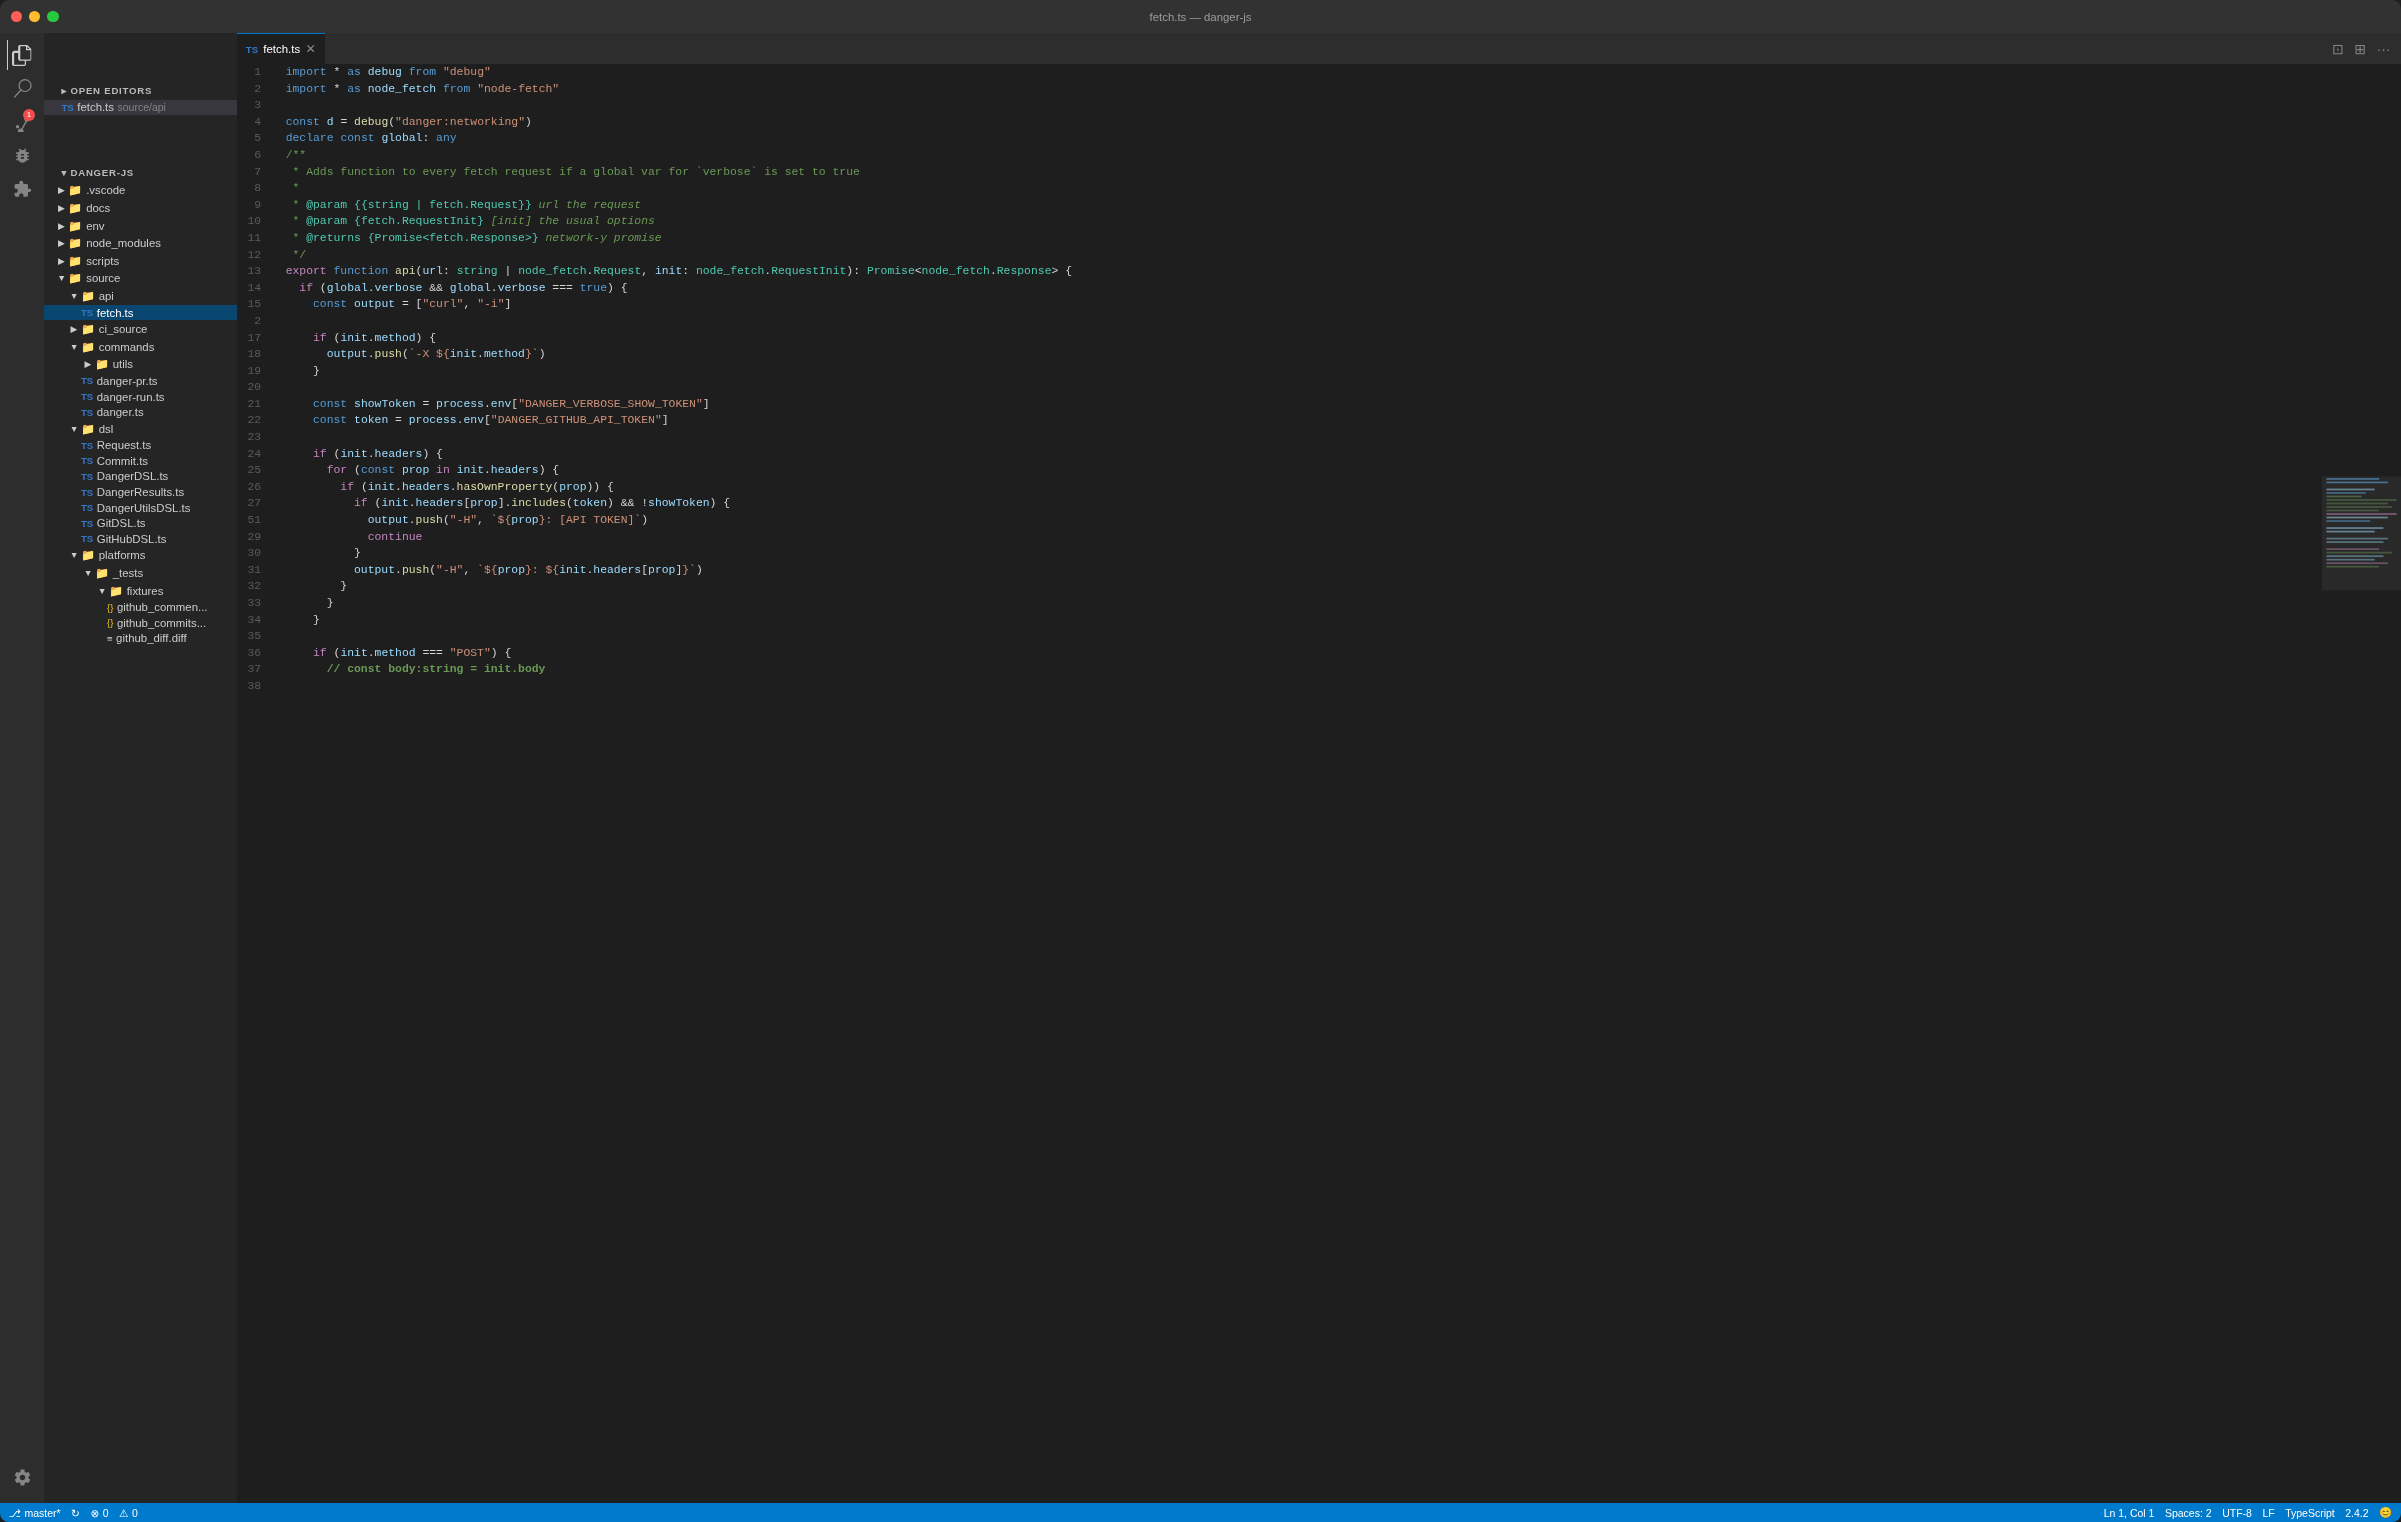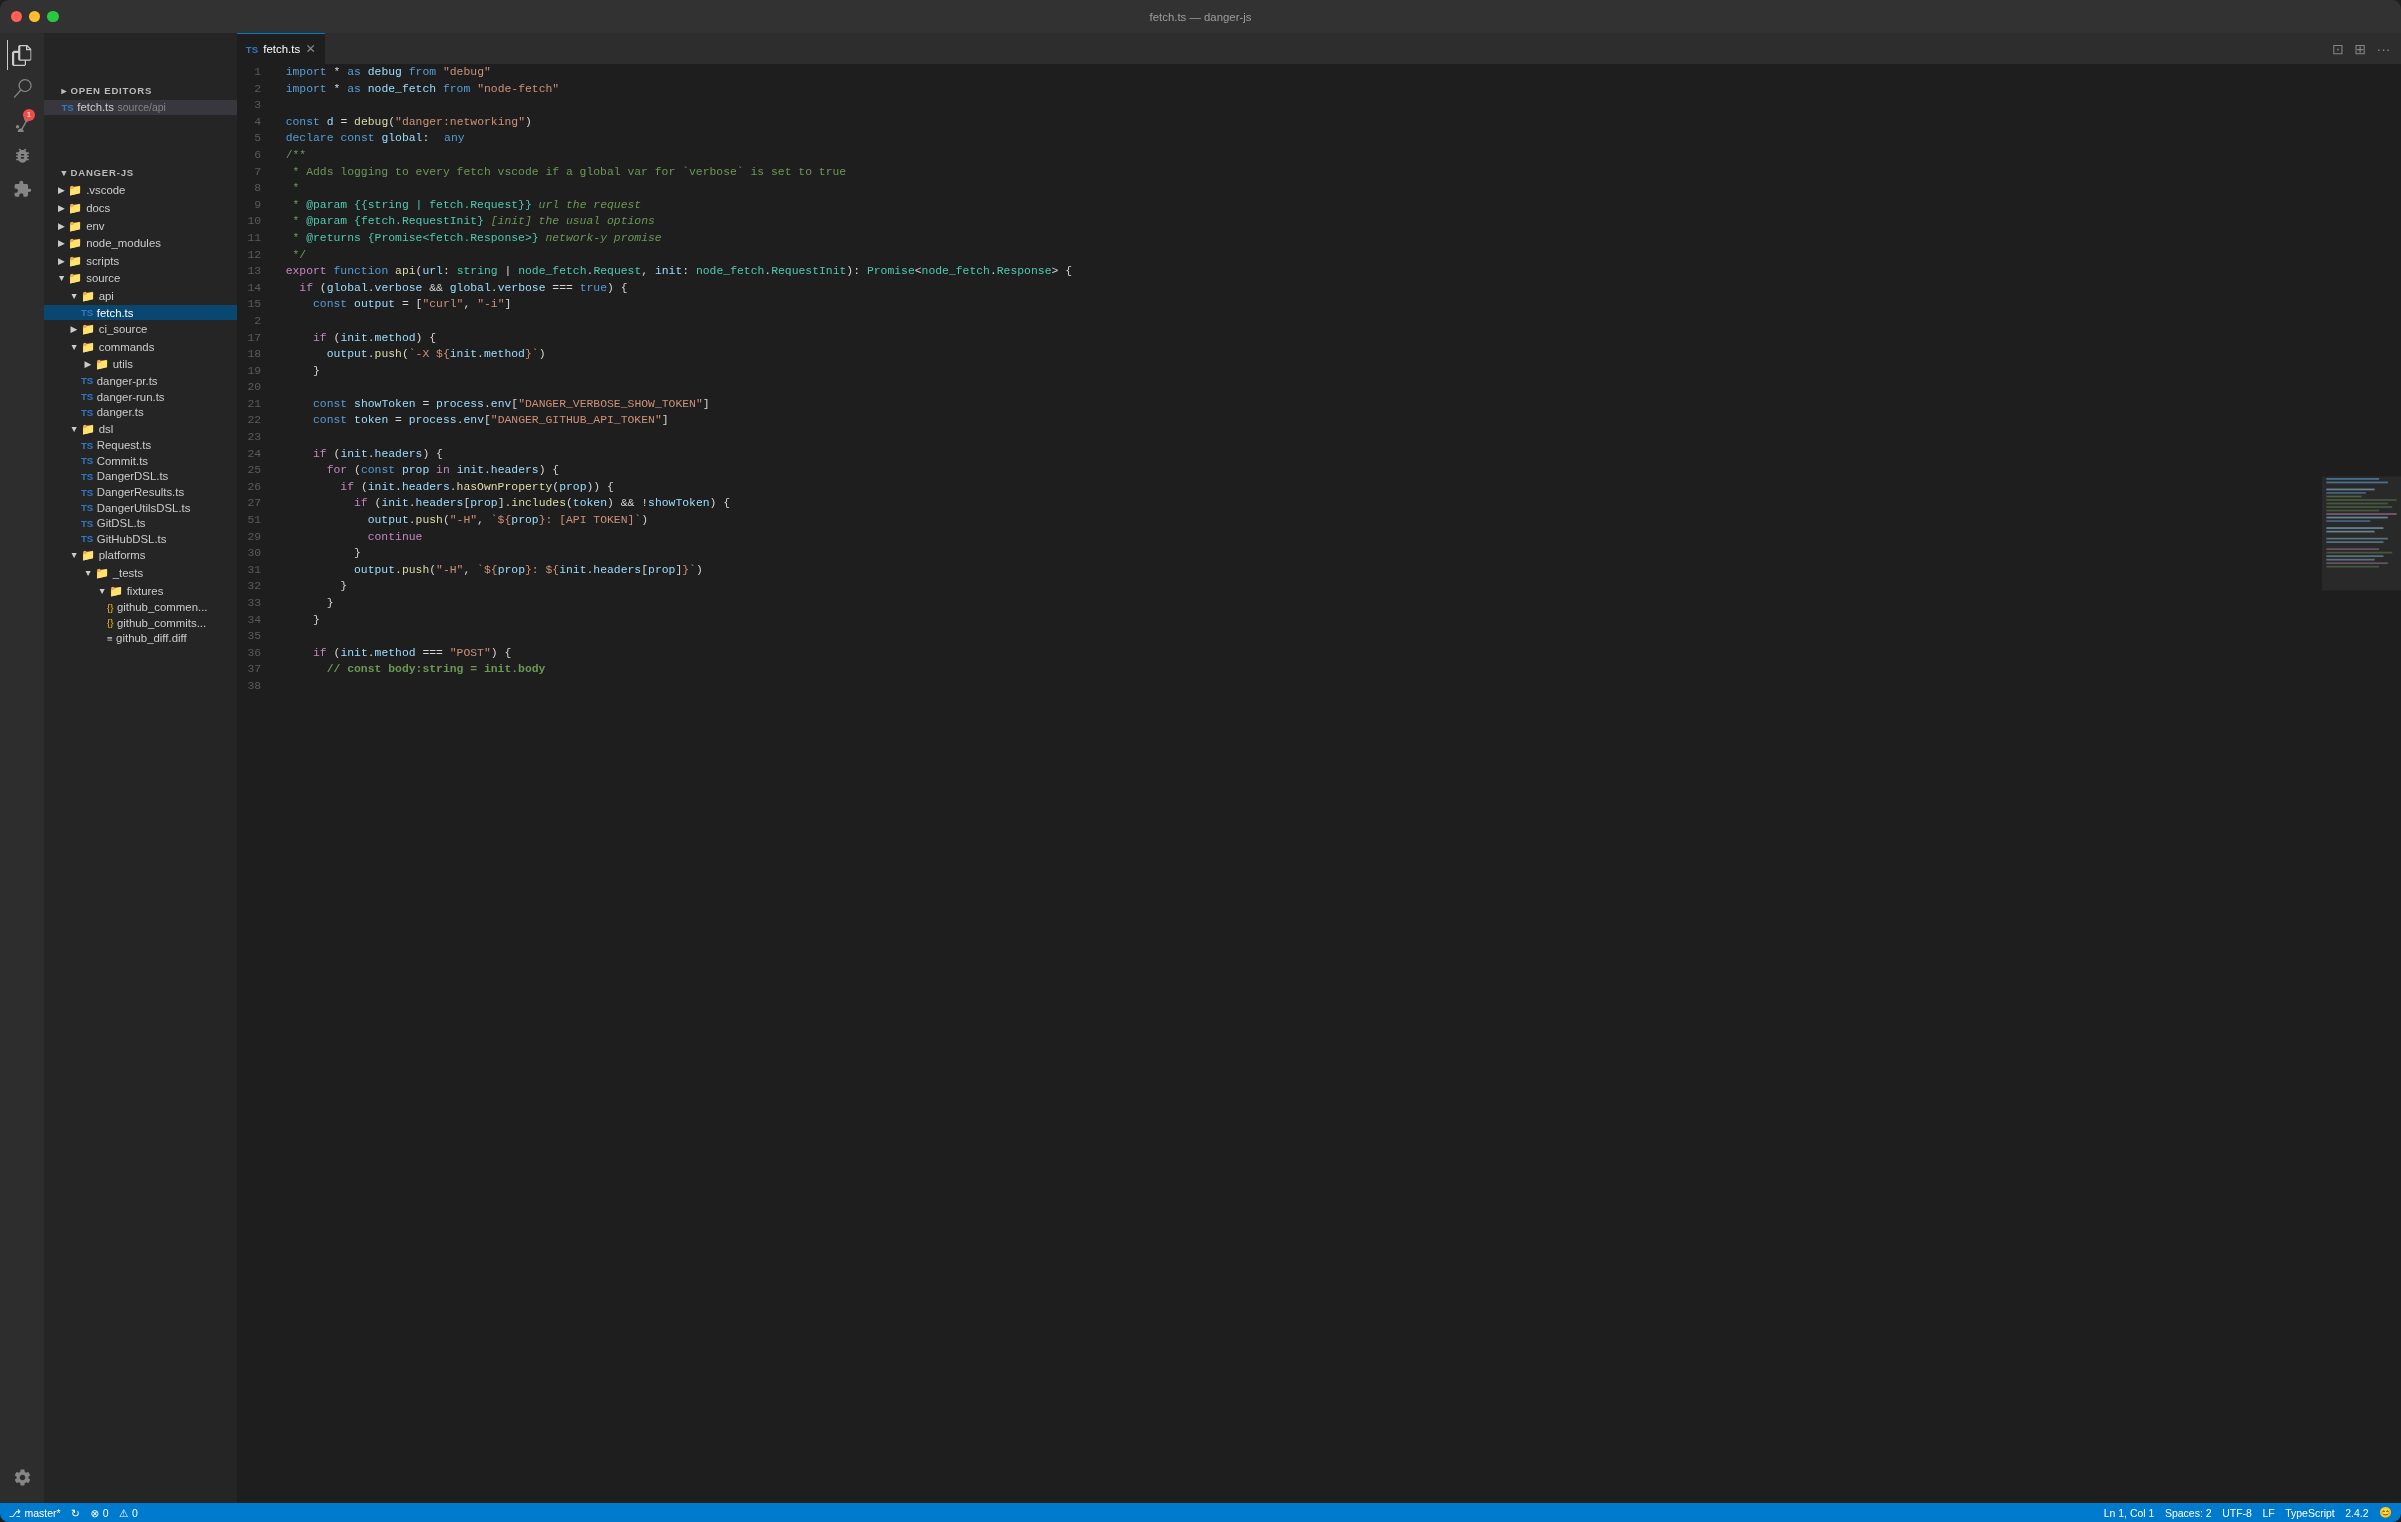--- a/index.html
+++ b/index.html
@@ -522,23 +522,23 @@
         <div>36</div>
           <div>37</div>
           <div>38</div>
       </div>
 
       <div class="code-content">
         <div class="code-line"><span style="color:#569cd6;">import</span> <span style="color:#d4d4d4;">*</span> <span style="color:#569cd6;">as</span> <span style="color:#9cdcfe;">debug</span> <span style="color:#569cd6;">from</span> <span style="color:#ce9178;">"debug"</span></div>
         <div class="code-line"><span style="color:#569cd6;">import</span> <span style="color:#d4d4d4;">*</span> <span style="color:#569cd6;">as</span> <span style="color:#9cdcfe;">node_fetch</span> <span style="color:#569cd6;">from</span> <span style="color:#ce9178;">"node-fetch"</span></div>
         <div class="code-line"></div>
         <div class="code-line"><span style="color:#569cd6;">const</span> <span style="color:#9cdcfe;">d</span> <span style="color:#d4d4d4;">=</span> <span style="color:#dcdcaa;">debug</span><span style="color:#d4d4d4;">(</span><span style="color:#ce9178;">"danger:networking"</span><span style="color:#d4d4d4;">)</span></div>
-        <div class="code-line"><span style="color:#569cd6;">declare</span> <span style="color:#569cd6;">const</span> <span style="color:#9cdcfe;">global</span><span style="color:#d4d4d4;">:</span> <span style="color:#569cd6;margin-left:8px;">any</span></div>
+        <div class="code-line"><span style="color:#569cd6;">declare</span> <span style="color:#569cd6;">const</span> <span style="color:#9cdcfe;">global</span><span style="color:#d4d4d4;">:</span> <span style="color:#569cd6;">any</span></div>
         <div class="code-line"><span style="color:#6a9955;">/**</span></div>
-        <div class="code-line"><span style="color:#6a9955;"> * Adds logging to every fetch vscode if a global var for `verbose` is set to true</span></div>
+        <div class="code-line"><span style="color:#6a9955;"> * Adds function to every fetch request if a global var for `verbose` is set to true</span></div>
         <div class="code-line"><span style="color:#6a9955;"> *</span></div>
         <div class="code-line"><span style="color:#6a9955;"> * </span><span style="color:#4ec9b0;">@param</span><span style="color:#6a9955;"> </span><span style="color:#4ec9b0;">{{string | fetch.Request}}</span><span style="color:#6a9955; font-style:italic;"> url the request</span></div>
         <div class="code-line"><span style="color:#6a9955;"> * </span><span style="color:#4ec9b0;">@param</span><span style="color:#6a9955;"> </span><span style="color:#4ec9b0;">{fetch.RequestInit}</span><span style="color:#6a9955; font-style:italic;"> [init] the usual options</span></div>
         <div class="code-line"><span style="color:#6a9955;"> * </span><span style="color:#4ec9b0;">@returns</span><span style="color:#6a9955;"> </span><span style="color:#4ec9b0;">{Promise&lt;fetch.Response&gt;}</span><span style="color:#6a9955; font-style:italic;"> network-y promise</span></div>
         <div class="code-line"><span style="color:#6a9955;"> */</span></div>
         <div class="code-line"><span style="color:#c586c0;">export</span> <span style="color:#569cd6;">function</span> <span style="color:#dcdcaa;">api</span><span style="color:#d4d4d4;">(</span><span style="color:#9cdcfe;">url</span><span style="color:#d4d4d4;">:</span> <span style="color:#4ec9b0;">string</span> <span style="color:#d4d4d4;">|</span> <span style="color:#4ec9b0;">node_fetch</span><span style="color:#d4d4d4;">.</span><span style="color:#4ec9b0;">Request</span><span style="color:#d4d4d4;">,</span> <span style="color:#9cdcfe;">init</span><span style="color:#d4d4d4;">:</span> <span style="color:#4ec9b0;">node_fetch</span><span style="color:#d4d4d4;">.</span><span style="color:#4ec9b0;">RequestInit</span><span style="color:#d4d4d4;">):</span> <span style="color:#4ec9b0;">Promise</span><span style="color:#d4d4d4;">&lt;</span><span style="color:#4ec9b0;">node_fetch</span><span style="color:#d4d4d4;">.</span><span style="color:#4ec9b0;">Response</span><span style="color:#d4d4d4;">&gt;</span> <span style="color:#d4d4d4;">{</span></div>
         <div class="code-line">  <span style="color:#c586c0;">if</span> <span style="color:#d4d4d4;">(</span><span style="color:#9cdcfe;">global</span><span style="color:#d4d4d4;">.</span><span style="color:#9cdcfe;">verbose</span> <span style="color:#d4d4d4;">&amp;&amp;</span> <span style="color:#9cdcfe;">global</span><span style="color:#d4d4d4;">.</span><span style="color:#9cdcfe;">verbose</span> <span style="color:#d4d4d4;">===</span> <span style="color:#569cd6;">true</span><span style="color:#d4d4d4;">)</span> <span style="color:#d4d4d4;">{</span></div>
         <div class="code-line">    <span style="color:#569cd6;">const</span> <span style="color:#9cdcfe;">output</span> <span style="color:#d4d4d4;">=</span> <span style="color:#d4d4d4;">[</span><span style="color:#ce9178;">"curl"</span><span style="color:#d4d4d4;">,</span> <span style="color:#ce9178;">"-i"</span><span style="color:#d4d4d4;">]</span></div>
         <div class="code-line"></div>
         <div class="code-line">    <span style="color:#c586c0;">if</span> <span style="color:#d4d4d4;">(</span><span style="color:#9cdcfe;">init</span><span style="color:#d4d4d4;">.</span><span style="color:#9cdcfe;">method</span><span style="color:#d4d4d4;">)</span> <span style="color:#d4d4d4;">{</span></div>

